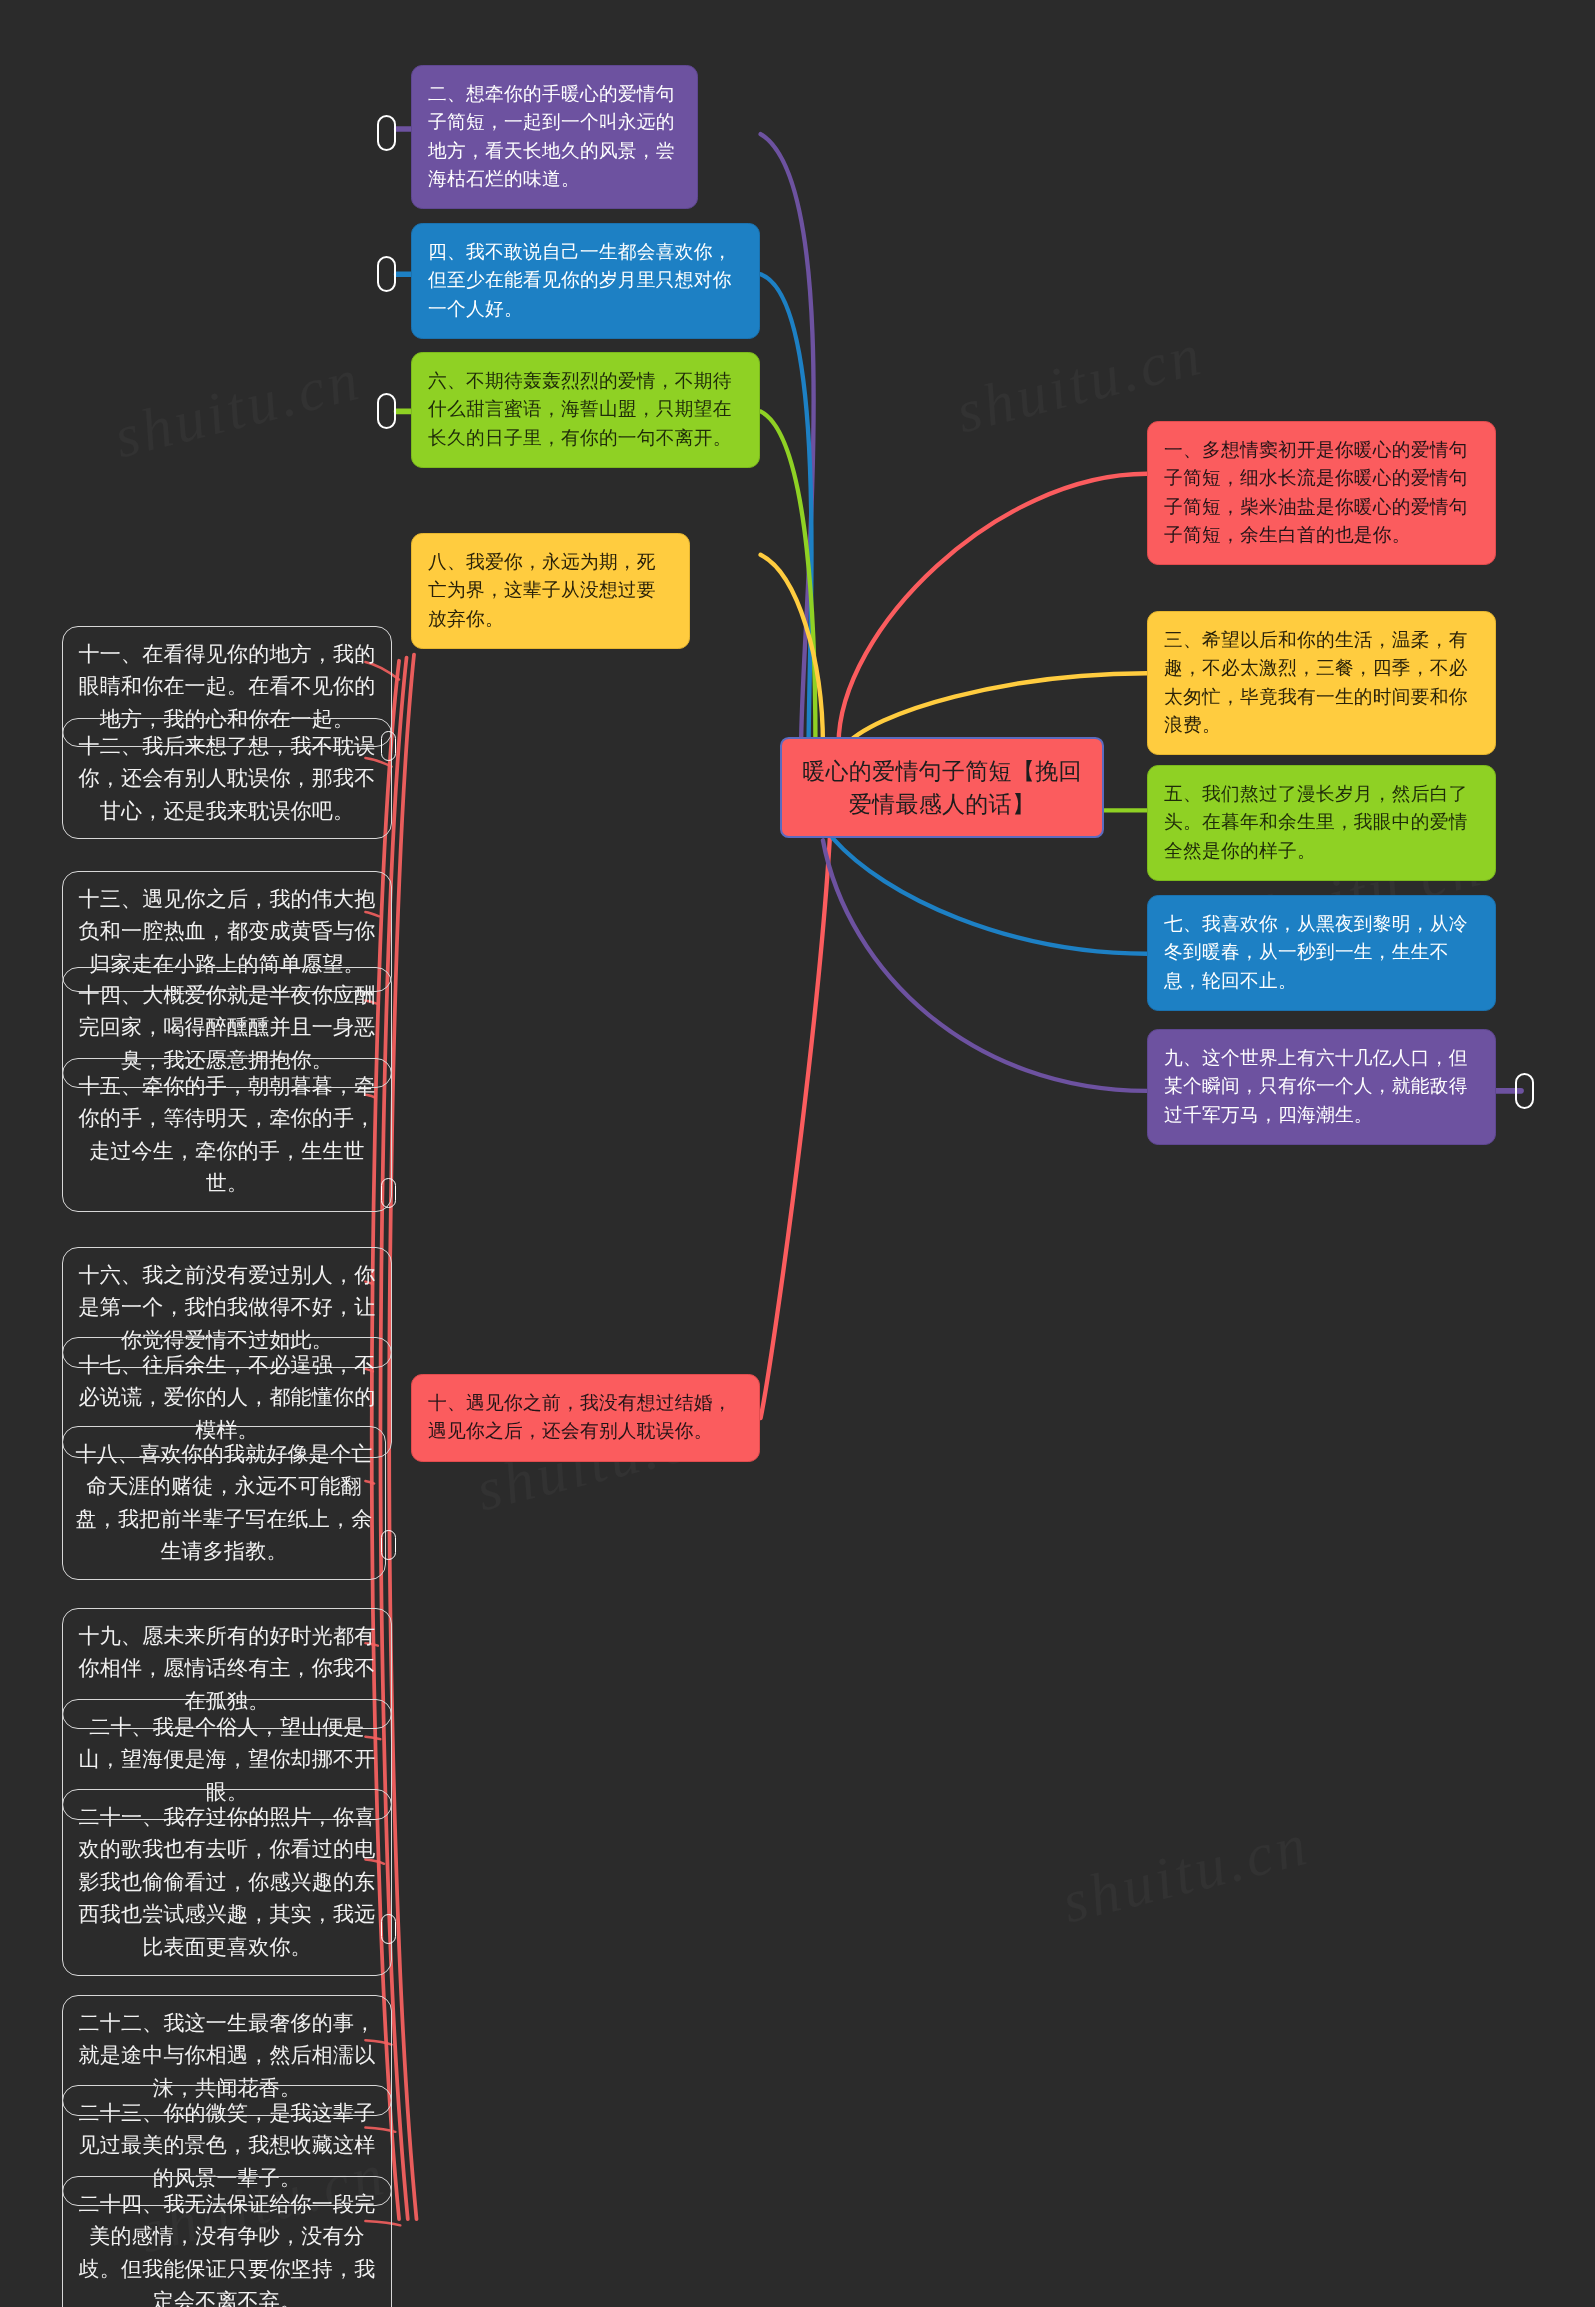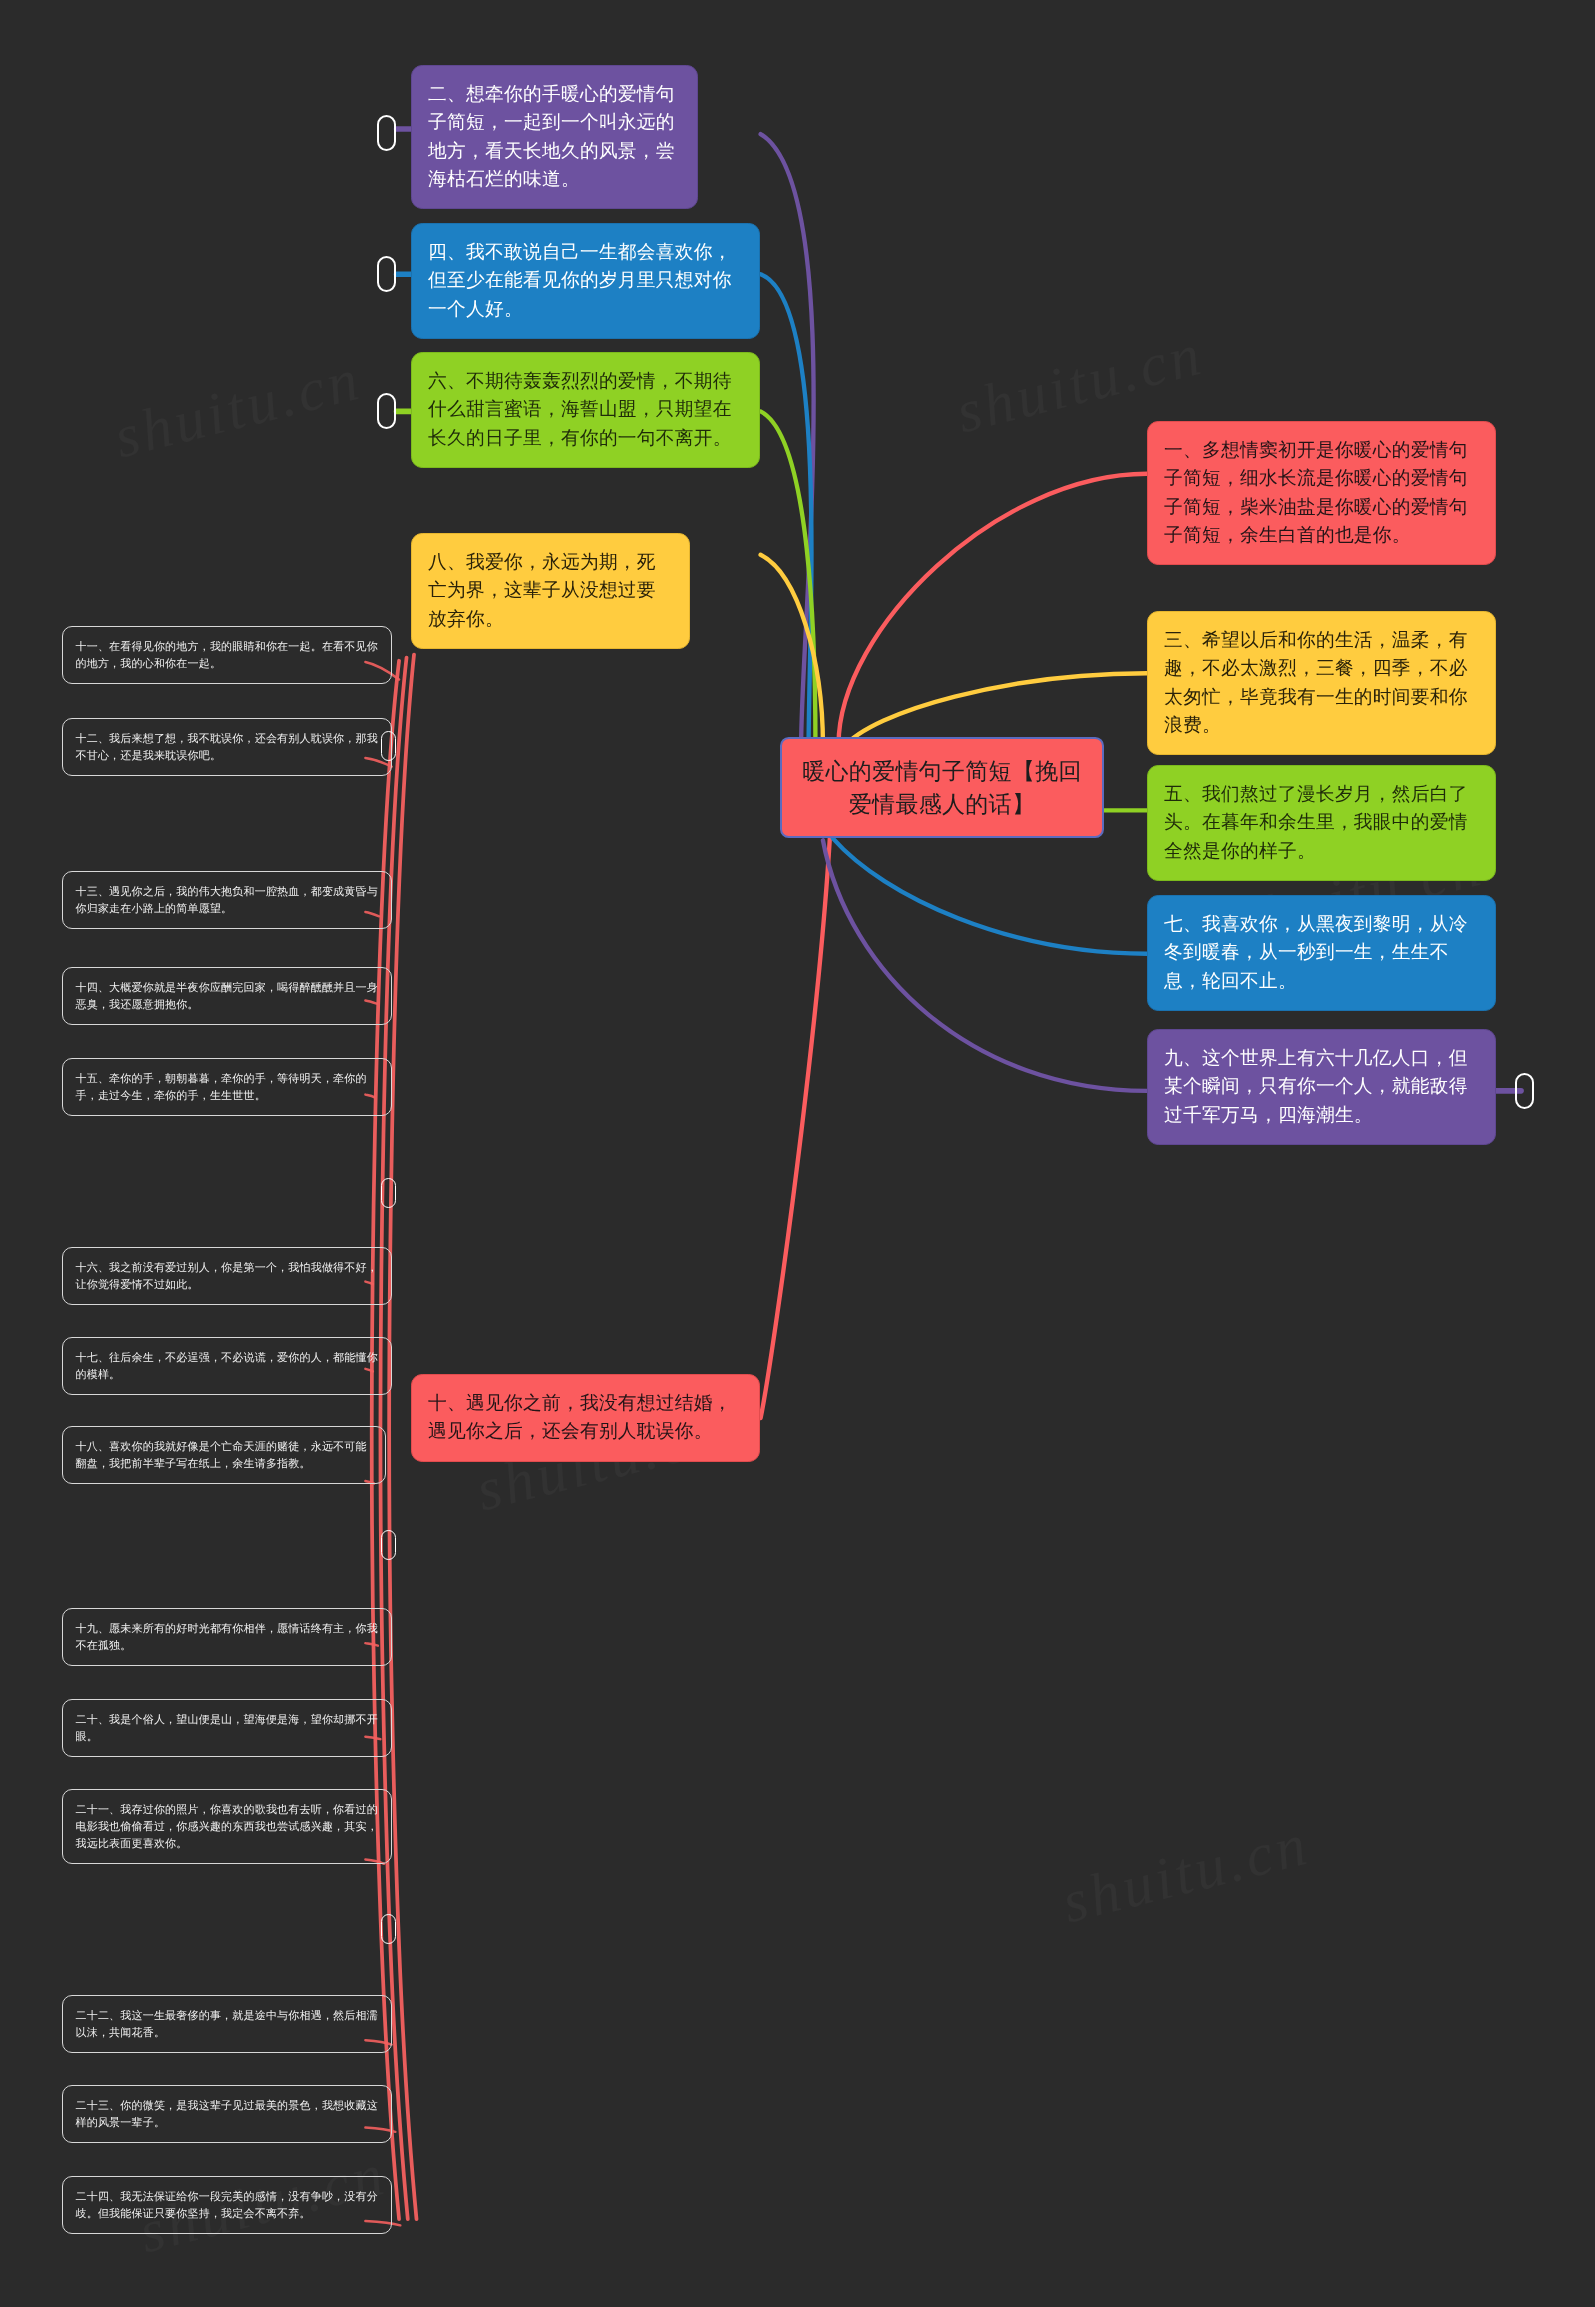--- a/index.html
+++ b/index.html
@@ -53,25 +53,26 @@
   .node.c-yellow { background:#ffcc3f; color:#2a2209; border-color:#e7b62e; }
   .node.c-green  { background:#8fd124; color:#1e2b09; border-color:#7cba1c; }
   .node.c-blue   { background:#1d80c4; color:#ffffff; border-color:#1a72b0; }
   .node.c-purple { background:#6d52a0; color:#ffffff; border-color:#5f4791; }
 
   
   .node.leaf {
     background: transparent;
     color: #f2f2f2;
     border: 1.2px solid #d8d8d8;
-    border-radius: 10px;
-    font-size: 11px;
+    border-radius: 16px;
+    font-size: 21px;
     line-height: 1.55;
     padding: 10.6px 12.5px 11.2px 12.5px;
     letter-spacing: 0.2px;
+    text-align: center;
   }
 
   
   .handle {
     position: absolute;
     z-index: 4;
     width: 18.7px;
     height: 36px;
     border: 2.5px solid #ffffff;
     border-radius: 11.2px;

